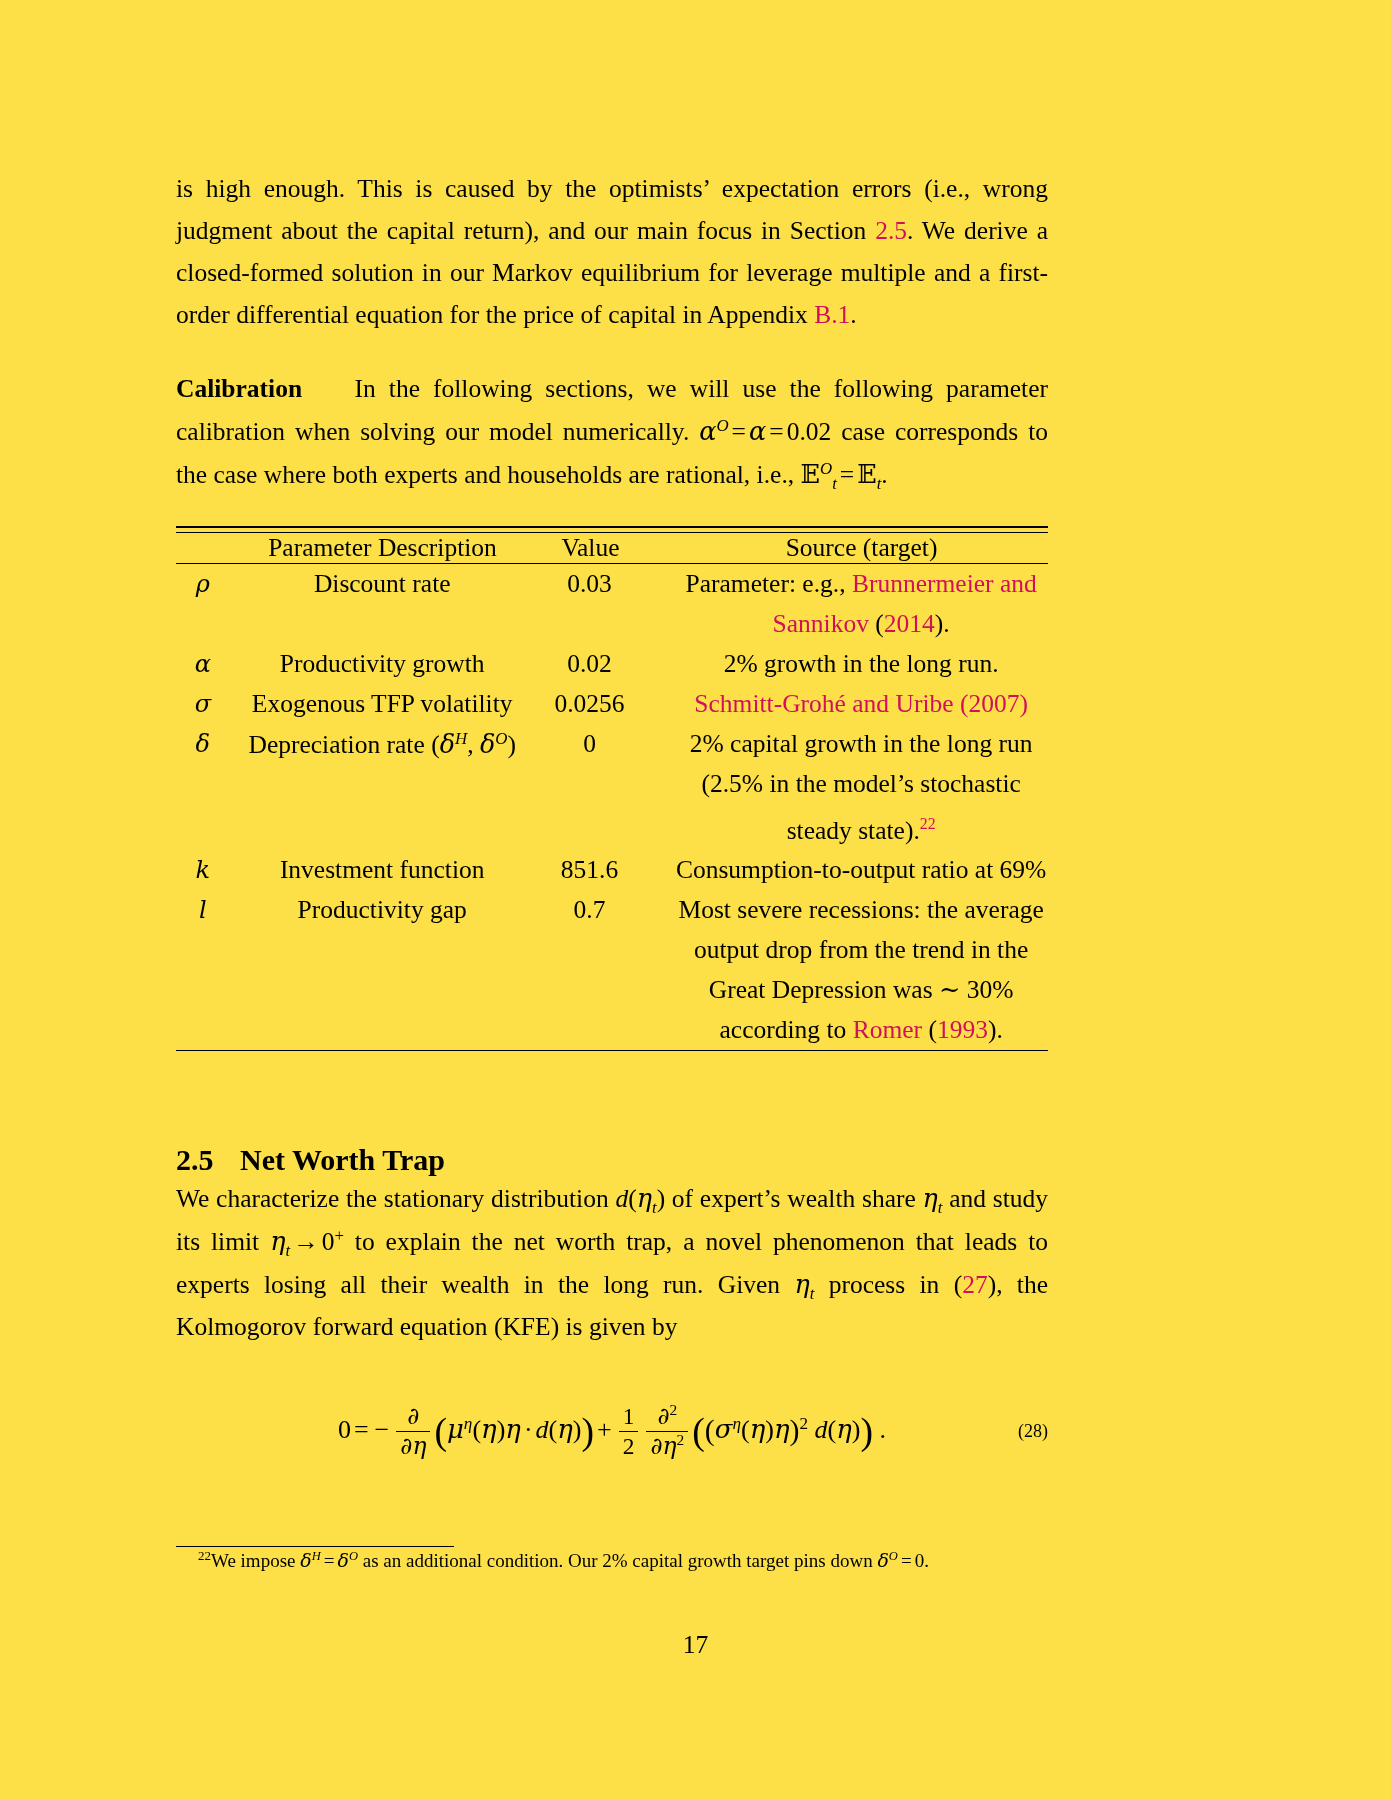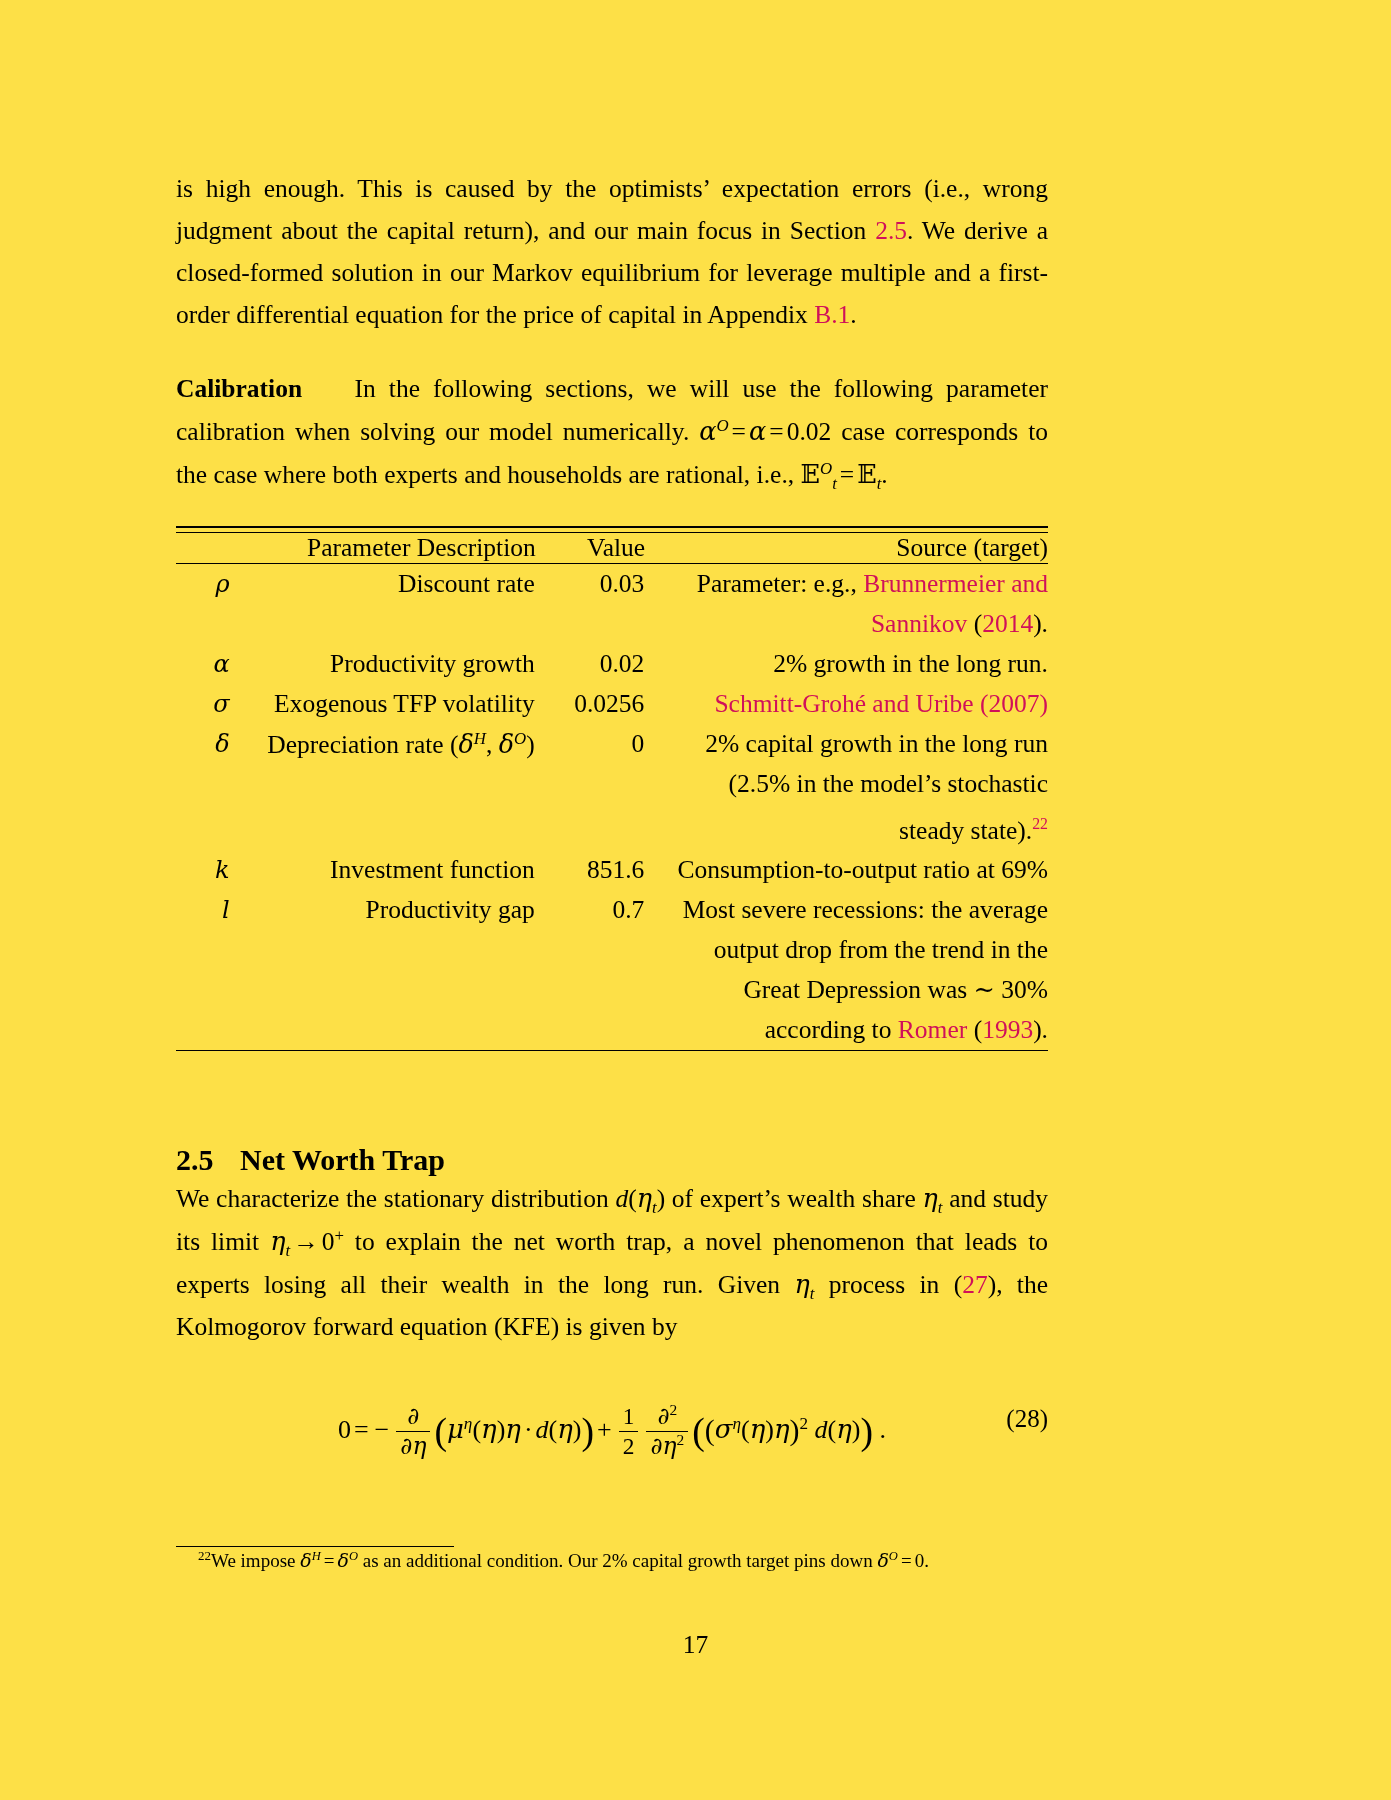--- a/index.html
+++ b/index.html
@@ -59,21 +59,21 @@
     width: 872px;
   }
   table.calib {
     border-collapse: collapse;
     width: 872px;
     font-size: 25.5px;
   }
   table.calib td, table.calib th {
     padding: 0;
     vertical-align: top;
-    text-align: right;
+    text-align: center;
     font-weight: normal;
   }
   .rule-top-outer {
     height: 0;
     border-top: 2.2px solid #000;
     width: 872px;
   }
   .rule-top-inner {
     height: 0;
     border-top: 1.3px solid #000;
@@ -89,21 +89,21 @@
     height: 0;
     border-top: 1.6px solid #000;
     width: 872px;
   }
   .col-sym   { width: 56px; }
   .col-desc  { width: 316px; }
   .col-val   { width: 112px; text-align: left; }
   .col-src   { width: 388px; padding-left: 26px !important; }
 
   .hdr-row td { padding: 11px 0 13px 0; }
-  .hdr-row .col-val { text-align: right; padding-right: 4px; }
+  .hdr-row .col-val { text-align: center; padding-right: 4px; }
 
   .data-row td { padding: 7px 0 7px 0; line-height: 40px; }
   .data-row .col-val { padding-right: 4px; }
   .data-row .col-sym { font-style: italic; font-family: "DejaVu Serif", serif; font-size: 24px; }
 
   .caption {
     text-align: center;
     font-size: 25.5px;
     margin-top: 34px;
   }
@@ -128,22 +128,22 @@
   .eq-body {
     position: absolute;
     left: 0; right: 0;
     text-align: center;
     top: 14px;
     white-space: nowrap;
   }
   .eq-num {
     position: absolute;
     right: 0;
-    top: 15px;
-    font-size: 25px;
+    top: 31px;
+    font-size: 18px;
   }
   .frac {
     display: inline-block;
     vertical-align: middle;
     text-align: center;
     font-size: 0.9em;
     margin: 0 4px;
     position: relative;
     top: -1px;
   }

